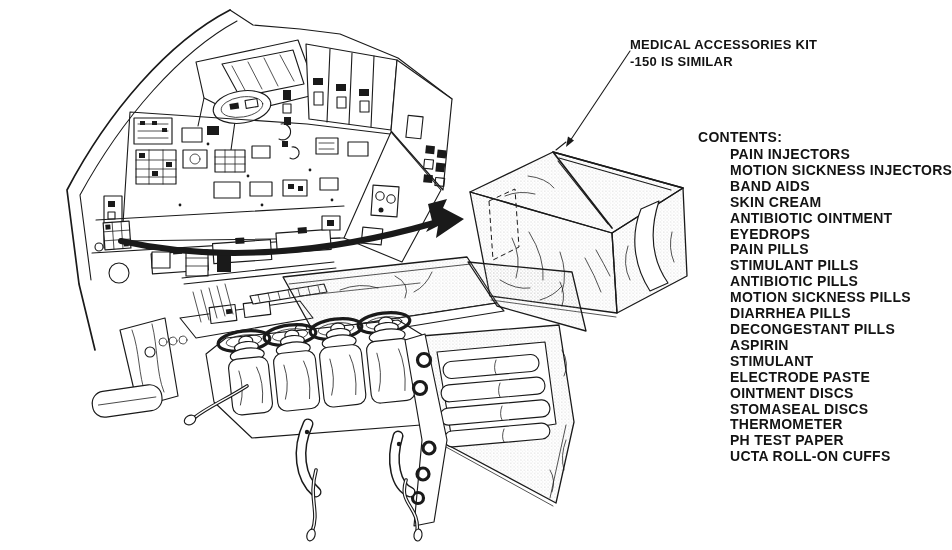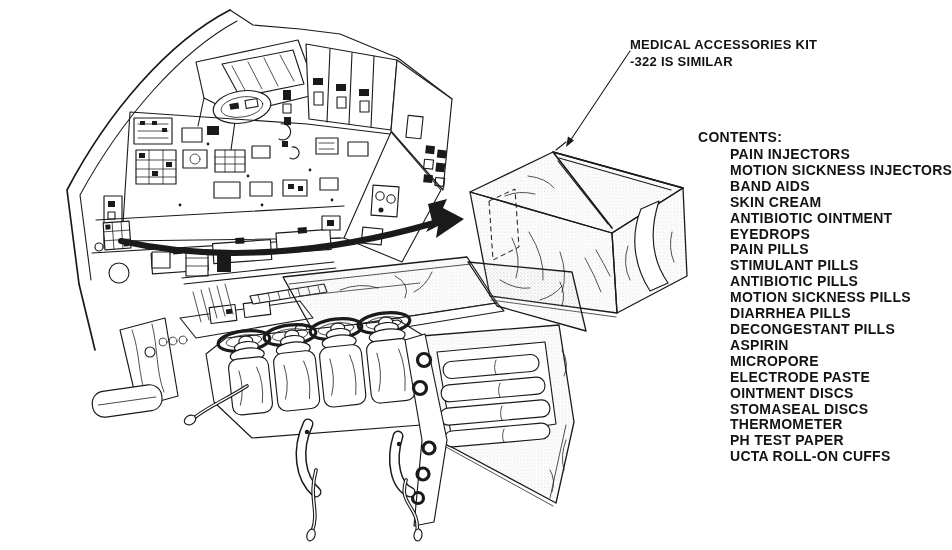--- a/index.html
+++ b/index.html
@@ -303,40 +303,40 @@
         <ellipse class="w" cx="418" cy="535" rx="4" ry="6" transform="rotate(8 418 535)"></ellipse>
         <path class="cord-o" d="M247 386 C225 400 206 408 194 418"></path>
         <path class="cord-i" d="M247 386 C225 400 206 408 194 418"></path>
         <ellipse class="w" cx="190" cy="420" rx="6" ry="4.5" transform="rotate(-28 190 420)"></ellipse>
       </g>
     </g>
   </svg>
 
   <div class="label-block">
     <div>MEDICAL ACCESSORIES KIT</div>
-    <div>-322 IS SIMILAR</div>
+    <div>-150 IS SIMILAR</div>
   </div>
 
   <div class="contents-block">
     <div>CONTENTS:</div>
     <ul>
         <li>PAIN INJECTORS</li>
         <li>MOTION SICKNESS INJECTORS</li>
         <li>BAND AIDS</li>
         <li>SKIN CREAM</li>
         <li>ANTIBIOTIC OINTMENT</li>
         <li>EYEDROPS</li>
         <li>PAIN PILLS</li>
         <li>STIMULANT PILLS</li>
         <li>ANTIBIOTIC PILLS</li>
         <li>MOTION SICKNESS PILLS</li>
         <li>DIARRHEA PILLS</li>
         <li>DECONGESTANT PILLS</li>
         <li>ASPIRIN</li>
-        <li>MICROPORE</li>
+        <li>STIMULANT</li>
         <li>ELECTRODE PASTE</li>
         <li>OINTMENT DISCS</li>
         <li>STOMASEAL DISCS</li>
         <li>THERMOMETER</li>
         <li>PH TEST PAPER</li>
         <li>UCTA ROLL-ON CUFFS</li>
       </ul>
   </div>
 
 </div>

